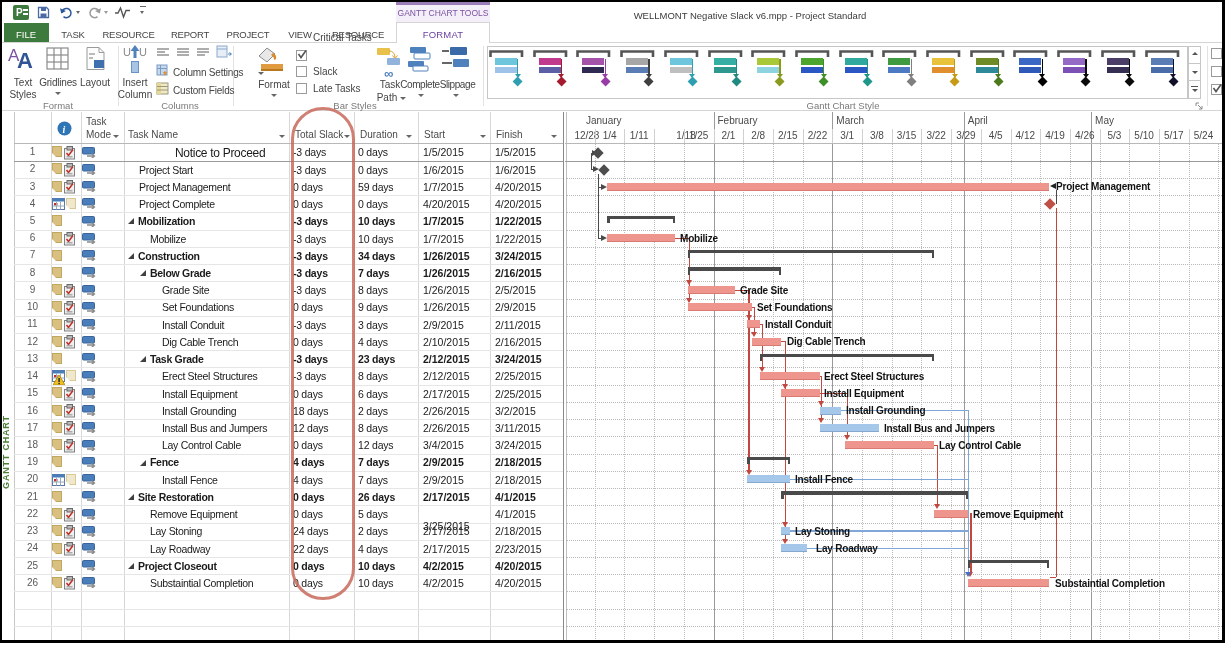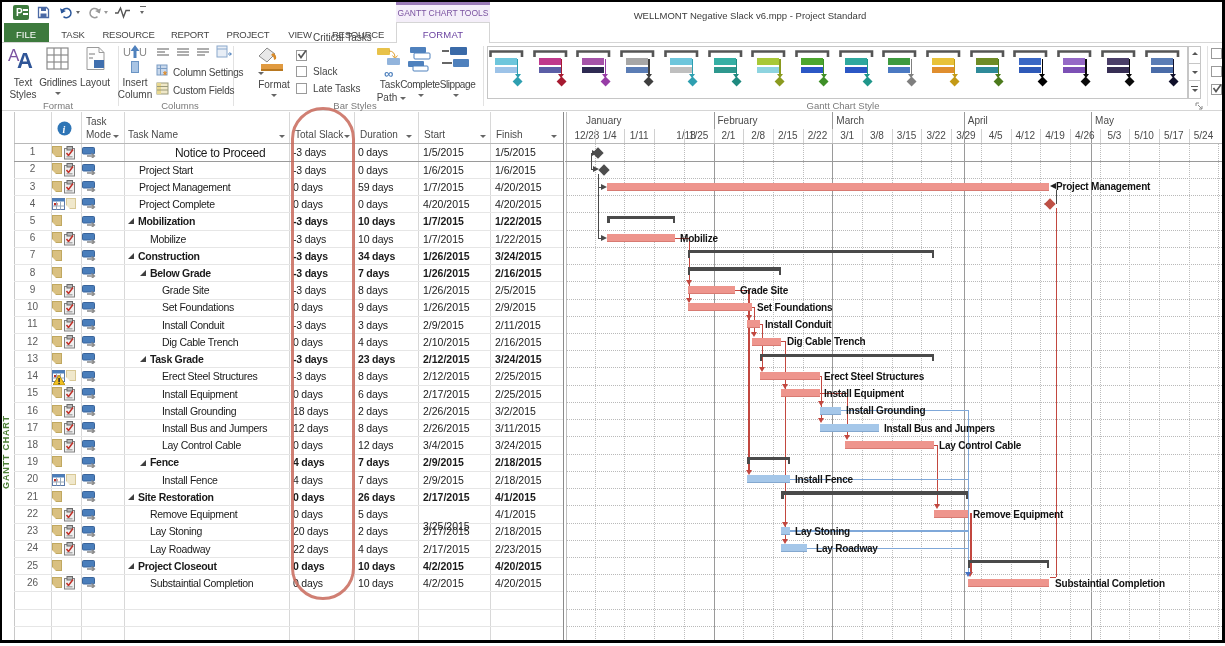--- a/index.html
+++ b/index.html
@@ -747,21 +747,21 @@
     <path d="M3.5 7 L5.5 9.5 L10 3.5" stroke="#c03028" stroke-width="1.5" fill="none"></path>
     <rect x="3.5" y="10" width="6" height="1.5" fill="#aaa"></rect>
   </svg>
 <svg style="position:absolute;left:82px;top:508.53000000000003px" width="15" height="11">
     <rect x="0.5" y="0.5" width="12" height="6.5" rx="1" fill="#4a7ebb" stroke="#3a649a"></rect>
     <path d="M5 9 h7 m-2.5-2.5 l3 2.5 -3 2.5" fill="none" stroke="#8a8a8a" stroke-width="1.3"></path>
   </svg>
 <div style="position:absolute;left:14.0px;top:539.7px;width:549.0px;height:1.0px;background:#e6e6e6;"></div>
 <div style="position:absolute;left:-167.5px;top:525.1px;width:400px;text-align:center;font-size:10px;color:#5a5a5a;font-weight:normal;white-space:nowrap;">23</div>
 <div style="position:absolute;left:150.0px;top:525.4px;font-size:10.5px;color:#1a1a1a;font-weight:normal;white-space:nowrap;letter-spacing:-0.3px;">Lay Stoning</div>
-<div style="position:absolute;left:293.0px;top:525.4px;font-size:10.5px;color:#1a1a1a;font-weight:normal;white-space:nowrap;letter-spacing:-0.2px;">20 days</div>
+<div style="position:absolute;left:293.0px;top:525.4px;font-size:10.5px;color:#1a1a1a;font-weight:normal;white-space:nowrap;letter-spacing:-0.2px;">24 days</div>
 <div style="position:absolute;left:358.0px;top:525.4px;font-size:10.5px;color:#1a1a1a;font-weight:normal;white-space:nowrap;letter-spacing:-0.2px;">2 days</div>
 <div style="position:absolute;left:423.0px;top:525.4px;font-size:10.5px;color:#1a1a1a;font-weight:normal;white-space:nowrap;">2/17/2015</div>
 <div style="position:absolute;left:495.0px;top:525.4px;font-size:10.5px;color:#1a1a1a;font-weight:normal;white-space:nowrap;">2/18/2015</div>
 <div style="position:absolute;left:52.0px;top:525.3px;width:10.0px;height:11.0px;background:#d9c081;border:1px solid #c0a860;"></div>
 <div style="position:absolute;left:52.0px;top:532.3px;width:0;height:0;border-left:4px solid #fff;border-top:4px solid transparent;"></div>
 <svg style="position:absolute;left:63px;top:524.76px" width="13" height="14">
     <rect x="1.5" y="2.5" width="10" height="10.5" fill="#f0f0f0" stroke="#808080"></rect>
     <rect x="4" y="0.5" width="5.5" height="3.5" fill="#b8b8b8" stroke="#6a6a6a"></rect>
     <path d="M3.5 7 L5.5 9.5 L10 3.5" stroke="#c03028" stroke-width="1.5" fill="none"></path>
     <rect x="3.5" y="10" width="6" height="1.5" fill="#aaa"></rect>

